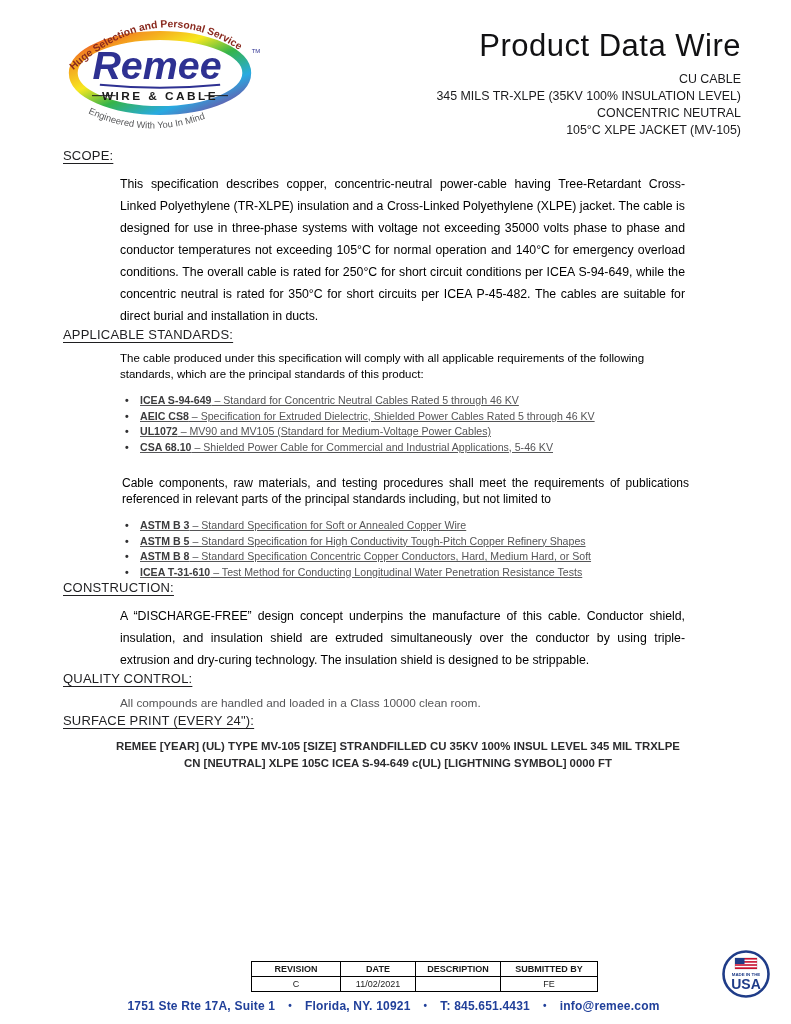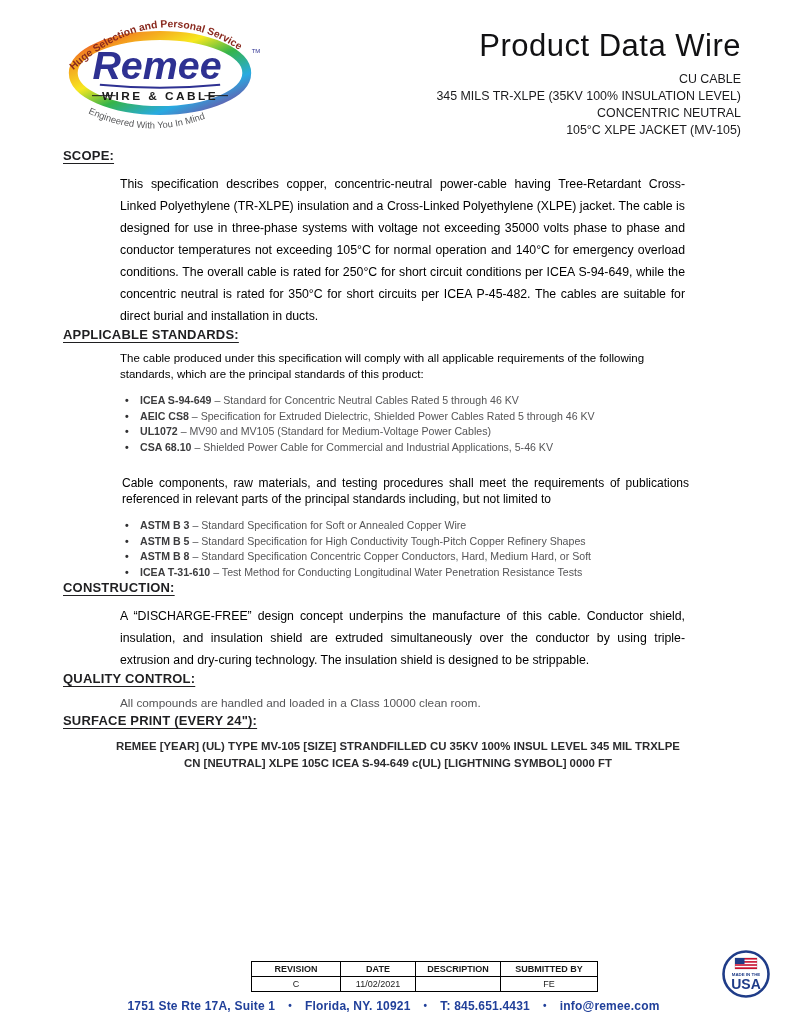--- a/index.html
+++ b/index.html
@@ -10,34 +10,34 @@
   }
 
   
   .logo { position:absolute; left:56px; top:4px; width:208px; height:138px; }
   .title-block { position:absolute; right:50px; top:28px; text-align:right; color:#1b1b1d; }
   .title-block h1 { margin:0 0 7px 0; font-size:31px; font-weight:400; letter-spacing:0.5px; color:#111113; }
   .subtitle-line { font-size:12.4px; line-height:17px; font-weight:400; color:#1b1b1d; }
 
   
   .doc-body { position:relative; padding-top:148px; }
-  h2.sec { margin:0 0 0 63px; font-size:13px; font-weight:bold; color:#1f1f21;
+  h2.sec { margin:0 0 0 63px; font-size:13px; font-weight:normal; color:#1f1f21;
            text-decoration:underline; text-underline-offset:3px; letter-spacing:0.2px; }
   .h-standards { margin-top:36px; }
   .h-construction { margin-top:14px; }
   .h-quality { margin-top:14px; margin-left:67px; }
   .h-surface { margin-top:16px; }
 
   .para { color:#000000; }
   .para.big { margin:10px 106px 0 120px; font-size:12.3px; line-height:22px; text-align:justify; }
   .intro { margin:8px 102px 0 120px; font-size:11.5px; line-height:16px; }
   .mid { margin:20px 102px 0 122px; font-size:12px; line-height:16px; text-align:justify; }
 
   ul.std-list { margin:11px 50px 0 122px; padding:0; list-style:none; }
-  ul.std-list li { position:relative; padding-left:18px; font-size:10.6px; line-height:15.5px; color:#555557; }
+  ul.std-list li { position:relative; padding-left:18px; font-size:10.6px; line-height:15.5px; color:#555557;text-decoration:underline; }
   ul.std-list li::before { content:"\2022"; position:absolute; left:3px; color:#2f2f31; font-weight:bold; }
   .term { font-weight:bold; color:#3c3c3e; }
 
   .qline { margin:8px 100px 0 120px; font-size:11.8px; line-height:19px; color:#555557; }
 
   .surface { margin:10px 90px 0 95px; font-size:11.4px; line-height:17px; font-weight:bold;
              color:#2b2b2d; text-align:center; white-space:pre-line; }
 
   
   .rev-table { position:absolute; left:251px; top:961px; border-collapse:collapse; }

